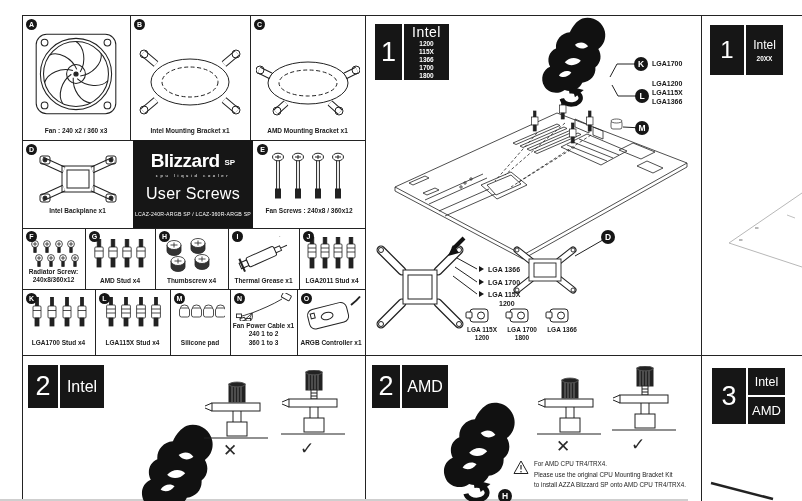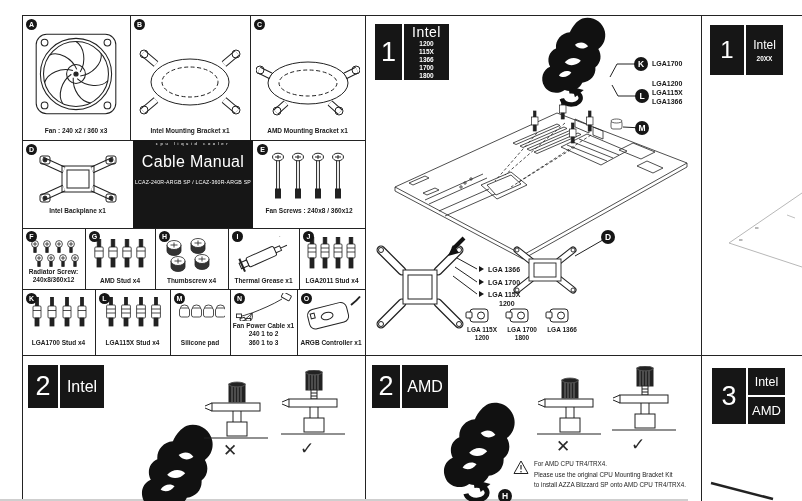--- a/index.html
+++ b/index.html
@@ -405,22 +405,23 @@
   <div class="cap" style="left:157px;width:69px;top:277px">Thumbscrew x4</div>
   <div class="cap" style="left:230px;width:67px;top:277px">Thermal Grease x1</div>
   <div class="cap" style="left:301px;width:62px;top:277px">LGA2011 Stud x4</div>
   <div class="cap" style="left:24px;width:69px;top:339px">LGA1700 Stud x4</div>
   <div class="cap" style="left:97px;width:71px;top:339px">LGA115X Stud x4</div>
   <div class="cap" style="left:172px;width:56px;top:339px">Silicone pad</div>
   <div class="cap" style="left:231px;width:65px;top:322px"><span>Fan Power Cable x1</span><br><span>240 1 to 2</span><br><span>360 1 to 3</span></div>
   <div class="cap" style="left:299px;width:64px;top:339px">ARGB Controller x1</div>
 
   <div class="logo-blk">
+    <div class="brand"><span>Blizzard</span> <sup>SP</sup></div>
     <div class="sub">cpu liquid cooler</div>
-    <div class="um">Cable Manual</div>
+    <div class="um">User Screws</div>
     <div class="models">LCAZ-240R-ARGB SP / LCAZ-360R-ARGB SP</div>
   </div>
 
   <div class="badge" style="left:375px;top:24px">
     <div class="bx num" style="width:27px;height:56px">1</div>
     <div class="bx" style="width:45px;height:56px">
       <div class="plat">Intel</div>
       <div class="sock">1200</div>
       <div class="sock">115X</div>
       <div class="sock">1366</div>

